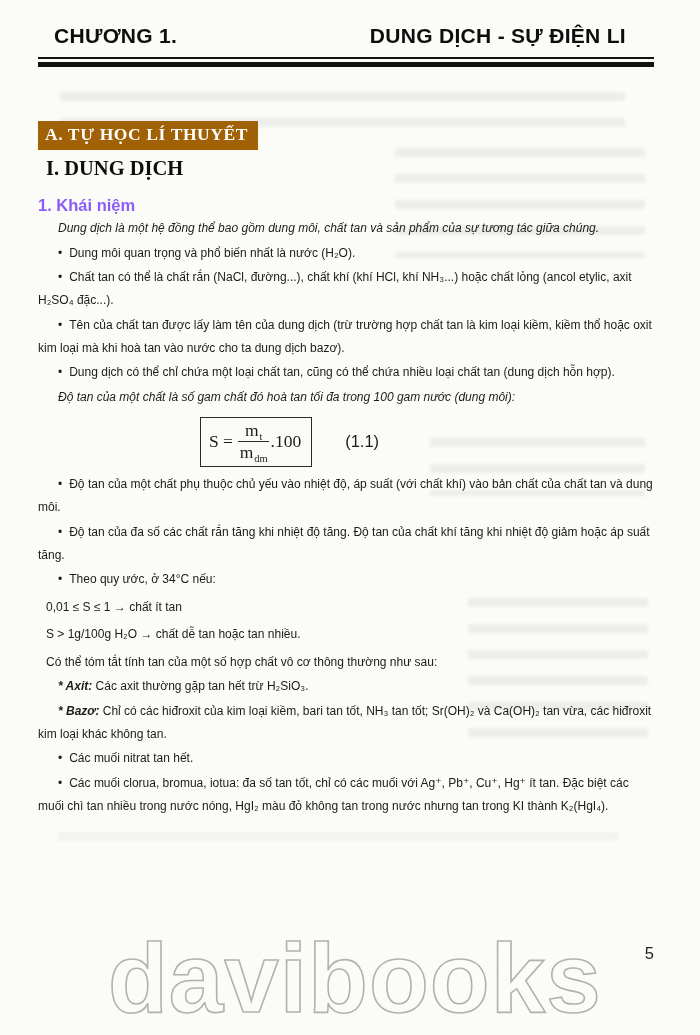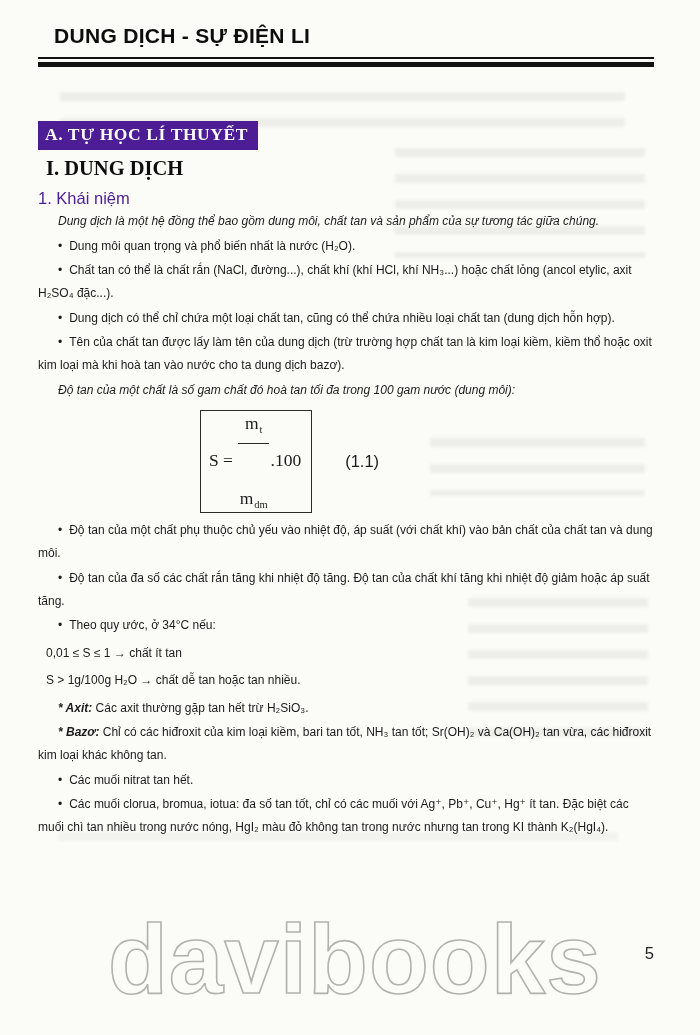--- a/index.html
+++ b/index.html
@@ -14,46 +14,46 @@
   }
   .content{position:relative;z-index:2;padding:24px 46px 0 38px;}
   
   .hdr{display:flex;justify-content:space-between;align-items:baseline;
        padding:0 28px 0 16px;font-weight:bold;font-size:21px;letter-spacing:.3px;color:#0d0d0d;}
   .hdr-rules{margin-top:9px;}
   .rule-thin{height:0;border-top:2.5px solid #121212;}
   .rule-thick{height:5px;background:#121212;margin-top:3px;}
   .bleed-gap{height:54px;}
   
-  .secA{display:inline-block;background:#4c1d95;color:#fff;
+  .secA{display:inline-block;background:#a16207;color:#fff;
         font-family:"Liberation Serif","DejaVu Serif",serif;
         font-weight:bold;font-size:17.5px;letter-spacing:.6px;
         padding:3px 10px 5px 7px;}
   .secI{font-family:"Liberation Serif","DejaVu Serif",serif;
         font-weight:bold;font-size:20.5px;color:#0d0d0d;margin:7px 8px 2px;}
-  .sub1{font-weight:normal;font-size:16.5px;color:#4c1d95;margin:9px 0 2px;}
+  .sub1{font-weight:bold;font-size:16.5px;color:#8b5cf6;margin:16px 0 2px;}
   p{margin:1.5px 0;font-size:12px;line-height:23px;}
   .ind{text-indent:20px;}
   .it{font-style:italic;}
   .mk{margin-right:7px;}
   .lbl{font-weight:bold;font-style:italic;}
   .rules p{margin:4.5px 0;padding-left:8px;}
   .flush{padding-left:8px;}
   
   .formula-row{display:flex;align-items:center;margin:8px 0 6px 162px;}
   .fbox{border:1.6px solid #2a2a2a;padding:3px 10px 4px 8px;
         display:inline-flex;align-items:center;font-size:17.5px;
         font-family:"Liberation Serif","DejaVu Serif",serif;background:#fbfbf8;}
   .frac{display:inline-block;text-align:center;margin:0 2px 0 5px;line-height:1.1;}
-  .frac-num{display:block;border-bottom:1.5px solid #2a2a2a;padding:0 7px 10px;}
-  .frac-den{display:block;padding-top:1px;margin-top:44px;}
+  .frac-num{display:block;border-bottom:1.5px solid #2a2a2a;padding:0 7px 1px;}
+  .frac-den{display:block;padding-top:1px;}
   .ssub{font-size:10.5px;position:relative;top:4px;left:1px;}
   .eqlab{margin-left:33px;font-size:16.5px;}
   
-  .wm-brand{position:absolute;z-index:1;left:108px;top:903px;
+  .wm-brand{position:absolute;z-index:1;left:108px;top:922px;
             font-size:98px;font-weight:bold;letter-spacing:1px;
             color:transparent;-webkit-text-stroke:1.6px #a6a6a0;opacity:.85;}
   .wm-slogan{position:absolute;z-index:1;left:175px;top:992px;
              font-family:"Liberation Serif","DejaVu Serif",serif;
              font-size:36px;letter-spacing:2px;
              color:transparent;-webkit-text-stroke:1.1px #a6a6a0;opacity:.85;margin-top:44px;}
   .pagenum{position:absolute;z-index:3;right:46px;top:944px;font-size:16.5px;color:#222;}
   
   .bleed{position:absolute;z-index:0;pointer-events:none;filter:blur(1.6px);opacity:.55;
          background:repeating-linear-gradient(180deg,rgba(125,125,118,.20) 0 9px,transparent 9px 26px);}
@@ -75,42 +75,43 @@
   <div class="bleed b5"></div>
 
   <div class="wm-brand">davibooks</div>
   <div class="wm-slogan">Khát vọng tri thức</div>
   <div class="pagenum">5</div>
 
   <div class="content">
 
     
     <div class="hdr">
+      <span>CHƯƠNG 1.</span>
       <span>DUNG DỊCH - SỰ ĐIỆN LI</span>
     </div>
     <div class="hdr-rules">
       <div class="rule-thin"></div>
       <div class="rule-thick"></div>
     </div>
 
     <div class="bleed-gap"></div>
 
     
     <div class="secA">A. TỰ HỌC LÍ THUYẾT</div>
 
     <div class="secI">I. DUNG DỊCH</div>
 
     <div class="sub1">1. Khái niệm</div>
 
     <p class="it ind">Dung dịch là một hệ đồng thể bao gồm dung môi, chất tan và sản phẩm của sự tương tác giữa chúng.</p>
 
     <p class="ind"><span class="mk">•</span><span>Dung môi quan trọng và phổ biến nhất là nước (H₂O).</span></p>
     <p class="ind"><span class="mk">•</span><span>Chất tan có thể là chất rắn (NaCl, đường...), chất khí (khí HCl, khí NH₃...) hoặc chất lỏng (ancol etylic, axit H₂SO₄ đặc...).</span></p>
+    <p class="ind"><span class="mk">•</span><span>Tên của chất tan được lấy làm tên của dung dịch (trừ trường hợp chất tan là kim loại kiềm, kiềm thổ hoặc oxit kim loại mà khi hoà tan vào nước cho ta dung dịch bazơ).</span></p>
     <p class="ind"><span class="mk">•</span><span>Dung dịch có thể chỉ chứa một loại chất tan, cũng có thể chứa nhiều loại chất tan (dung dịch hỗn hợp).</span></p>
-    <p class="ind"><span class="mk">•</span><span>Tên của chất tan được lấy làm tên của dung dịch (trừ trường hợp chất tan là kim loại kiềm, kiềm thổ hoặc oxit kim loại mà khi hoà tan vào nước cho ta dung dịch bazơ).</span></p>
 
 
     <p class="it ind">Độ tan của một chất là số gam chất đó hoà tan tối đa trong 100 gam nước (dung môi):</p>
 
     
     <div class="formula-row">
       <span class="fbox">
         <span>S =</span>
         <span class="frac">
           <span class="frac-num"><span>m</span><span class="ssub">t</span></span>
@@ -123,20 +124,21 @@
 
     <p class="ind"><span class="mk">•</span><span>Độ tan của một chất phụ thuộc chủ yếu vào nhiệt độ, áp suất (với chất khí) vào bản chất của chất tan và dung môi.</span></p>
     <p class="ind"><span class="mk">•</span><span>Độ tan của đa số các chất rắn tăng khi nhiệt độ tăng. Độ tan của chất khí tăng khi nhiệt độ giảm hoặc áp suất tăng.</span></p>
     <p class="ind"><span class="mk">•</span><span>Theo quy ước, ở 34°C nếu:</span></p>
 
     <div class="rules">
       <p>0,01 ≤ S ≤ 1 → chất ít tan</p>
       <p>S &gt; 1g/100g H₂O → chất dễ tan hoặc tan nhiều.</p>
     </div>
 
+    <p class="flush">Có thể tóm tắt tính tan của một số hợp chất vô cơ thông thường như sau:</p>
 
     <p class="ind">
       <span class="lbl">* Axit:</span>
       <span>Các axit thường gặp tan hết trừ H₂SiO₃.</span>
     </p>
 
     <p class="ind">
       <span class="lbl">* Bazơ:</span>
       <span>Chỉ có các hiđroxit của kim loại kiềm, bari tan tốt, NH₃ tan tốt; Sr(OH)₂ và Ca(OH)₂ tan vừa, các hiđroxit kim loại khác không tan.</span>
     </p>

